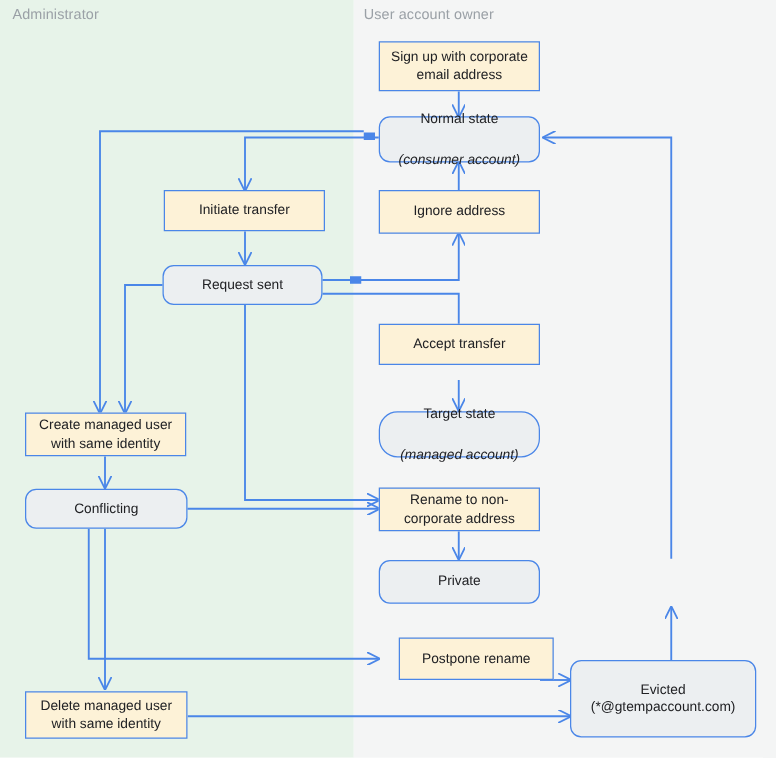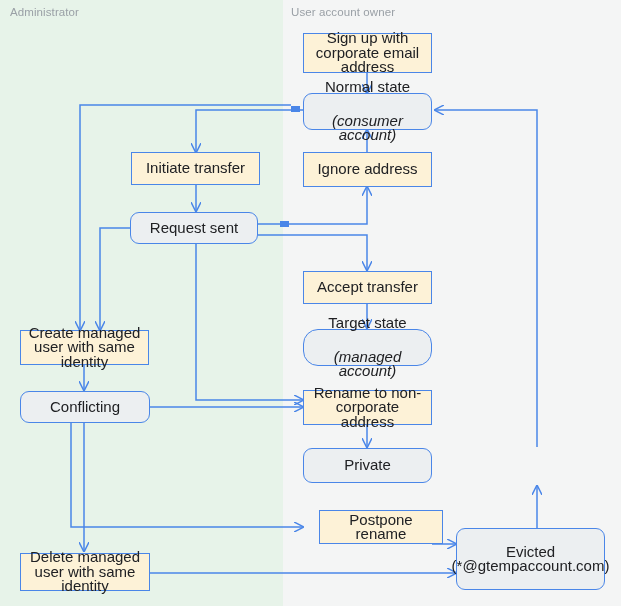--- a/index.html
+++ b/index.html
@@ -19,21 +19,21 @@
   }
   #label-admin{left:10px;}
   #label-user{left:291px;}
 
   svg#wires{position:absolute;left:0;top:0;width:621px;height:606px;overflow:visible;}
 
   .node{
     position:absolute;box-sizing:border-box;
     display:flex;align-items:center;justify-content:center;
     text-align:center;
-    font-size:15px;line-height:14.5px;color:#202124;
+    font-size:11px;line-height:14.5px;color:#202124;
     border:1px solid #4a86e8;
     padding:2px 4px;
   }
   .action{background:#fdf2d7;border-radius:0;}
   .state{background:#eceff1;border-radius:9px;}
   .node .sub{display:block;font-style:italic;margin-top:19px;}
 </style>
 </head>
 <body>
 
@@ -109,21 +109,21 @@
   </div>
 
   <div class="node action" style="left:303px;top:152px;width:129px;height:35px;">
     <span>Ignore address</span>
   </div>
 
   <div class="node state" style="left:130px;top:212px;width:128px;height:32px;">
     <span>Request sent</span>
   </div>
 
-  <div class="node action" style="left:303px;top:271px;width:129px;height:33px;">
+  <div class="node action" style="left:303px;top:259px;width:129px;height:33px;">
     <span>Accept transfer</span>
   </div>
 
   <div class="node state" style="left:303px;top:329px;width:129px;height:37px;flex-direction:column;border-radius:15px;">
     <span>Target state</span>
     <span class="sub">(managed account)</span>
   </div>
 
   <div class="node action" style="left:20px;top:330px;width:129px;height:35px;align-items:center;">
     <span>Create managed user with same identity</span>

